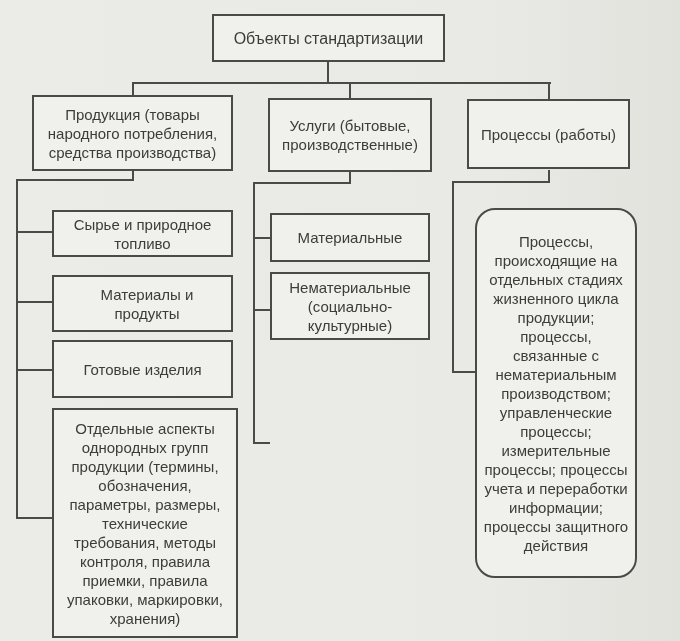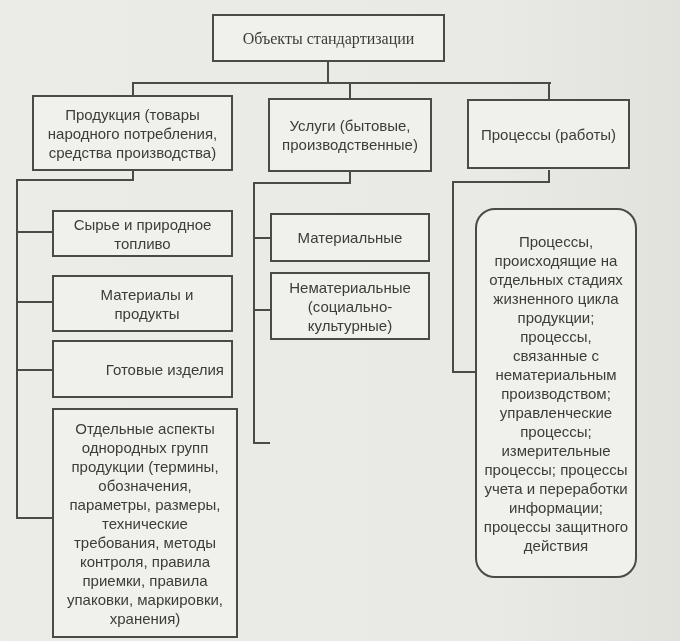--- a/index.html
+++ b/index.html
@@ -23,29 +23,29 @@
     display:flex;align-items:center;justify-content:center;
     text-align:center;
     font-size:15px;line-height:19px;
     padding:2px 7px;
   }
   .hline,.vline{position:absolute;background:var(--line,#4a4a46);}
   .hline{height:2px;}
   .vline{width:2px;}
 
   
-  #box-root{left:212px;top:14px;width:233px;height:48px;font-size:16px;font-family:Liberation Serif, serif;}
+  #box-root{left:212px;top:14px;width:233px;height:48px;font-size:16px;}
   
   #box-b1{left:32px;top:95px;width:201px;height:76px;}
   #box-b2{left:268px;top:98px;width:164px;height:74px;}
   #box-b3{left:467px;top:99px;width:163px;height:70px;}
   
   #box-c11{left:52px;top:210px;width:181px;height:47px;}
   #box-c12{left:52px;top:275px;width:181px;height:57px;padding-left:16px;}
-  #box-c13{left:52px;top:340px;width:181px;height:58px;justify-content:flex-end;}
+  #box-c13{left:52px;top:340px;width:181px;height:58px;}
   #box-c14{left:52px;top:408px;width:186px;height:230px;padding:2px 5px;}
   
   #box-c21{left:270px;top:213px;width:160px;height:49px;}
   #box-c22{left:270px;top:272px;width:160px;height:68px;}
   #box-c23{left:270px;top:352px;width:160px;height:198px;padding:2px 5px;}
   
   #box-c31{left:475px;top:208px;width:162px;height:370px;padding:18px 5px;border-radius:20px;}
 
   
   #ln-riser{left:327px;top:62px;height:21px;}

